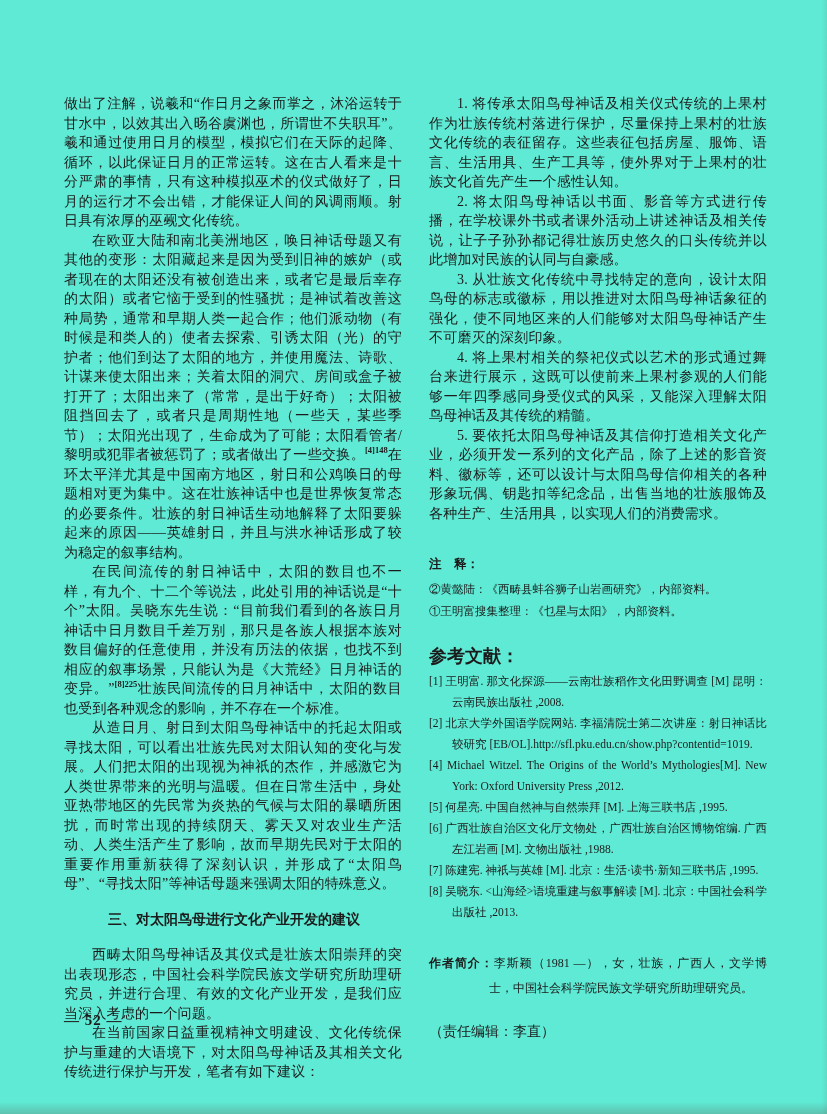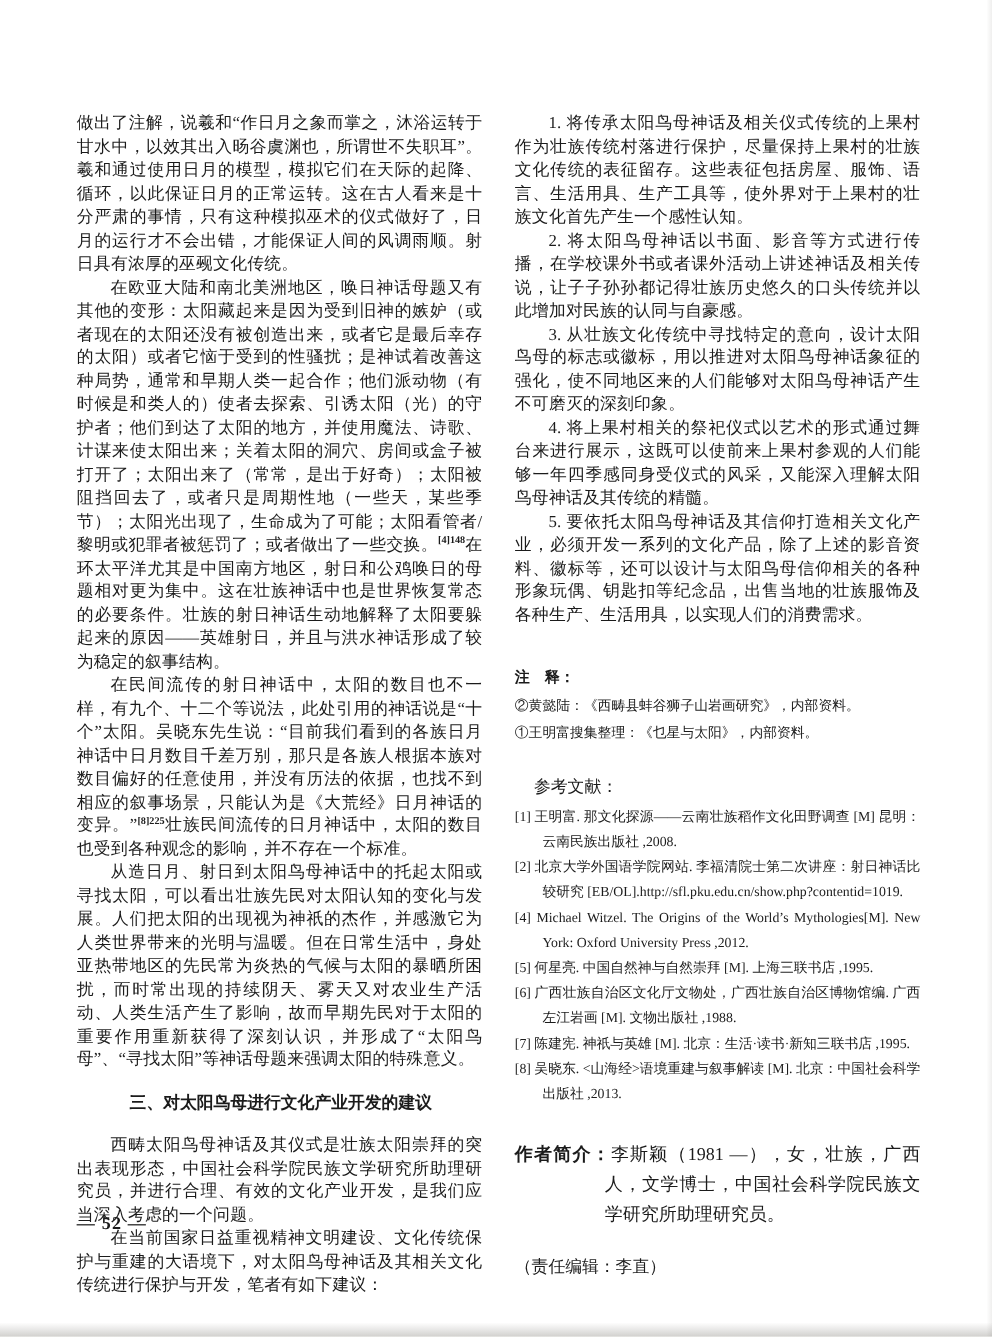--- a/index.html
+++ b/index.html
@@ -1,20 +1,20 @@
 <!DOCTYPE html>
 <html lang="zh"><head>
 <meta charset="utf-8">
 <style>
   html,body { margin:0; padding:0; background:#e8e6e2; }
   .page {
     position:relative;
     width:827px; height:1114px;
     margin:0 auto;
-    background:#ffffff;
+    background:#5eead4;
     font-family:"Liberation Serif","DejaVu Serif",serif;
     color:#1b1b1b;
     overflow:hidden;
   }
   .col { position:absolute; top:94px; width:338px; }
   .col-left  { left:64px; }
   .col-right { left:429px; }
 
   p.body {
     margin:0;
@@ -40,26 +40,26 @@
     vertical-align:super;
     font-weight:bold;
     letter-spacing:0;
   }
 
   .notes { margin-top:30px; font-size:11.5px; line-height:22px; }
   .notes-label { font-weight:bold; font-size:12.5px; margin:0 0 3px 0; }
   .note-item { margin:0; text-align:justify; }
 
   .refs { margin-top:24px; font-size:11.5px; line-height:21px; }
-  .refs-label { font-weight:normal; font-size:14px; margin:0 0 4px 16px; }
+  .refs-label { font-weight:bold; font-size:18px; margin:0 0 4px 0; }
   .ref-item { margin:0; padding-left:2em; text-indent:-2em; text-align:justify; }
 
   .bio {
     margin-top:28px;
-    font-size:15px;
+    font-size:12px;
     line-height:25px;
     padding-left:5em;
     text-indent:-5em;
     text-align:justify;
   }
   .bio .bio-label { font-weight:bold; }
   .editor-line {
     margin-top:18px;
     font-size:14px;
     line-height:25px;

